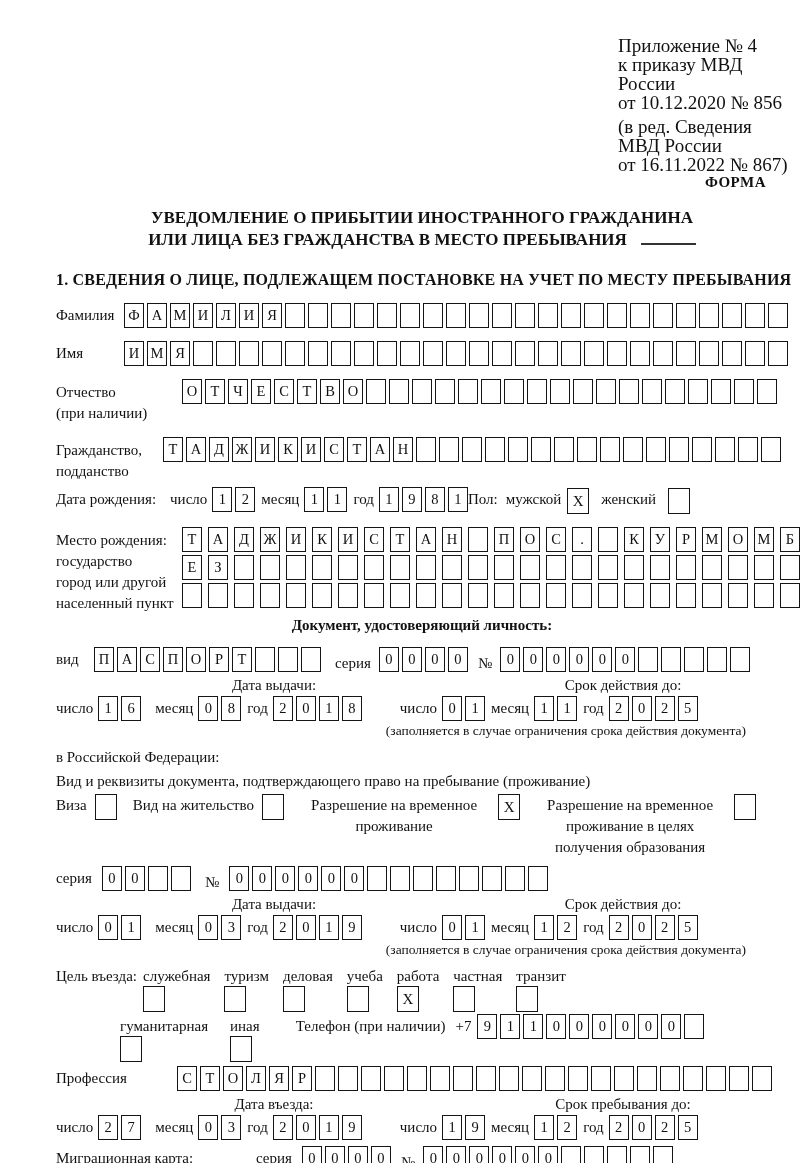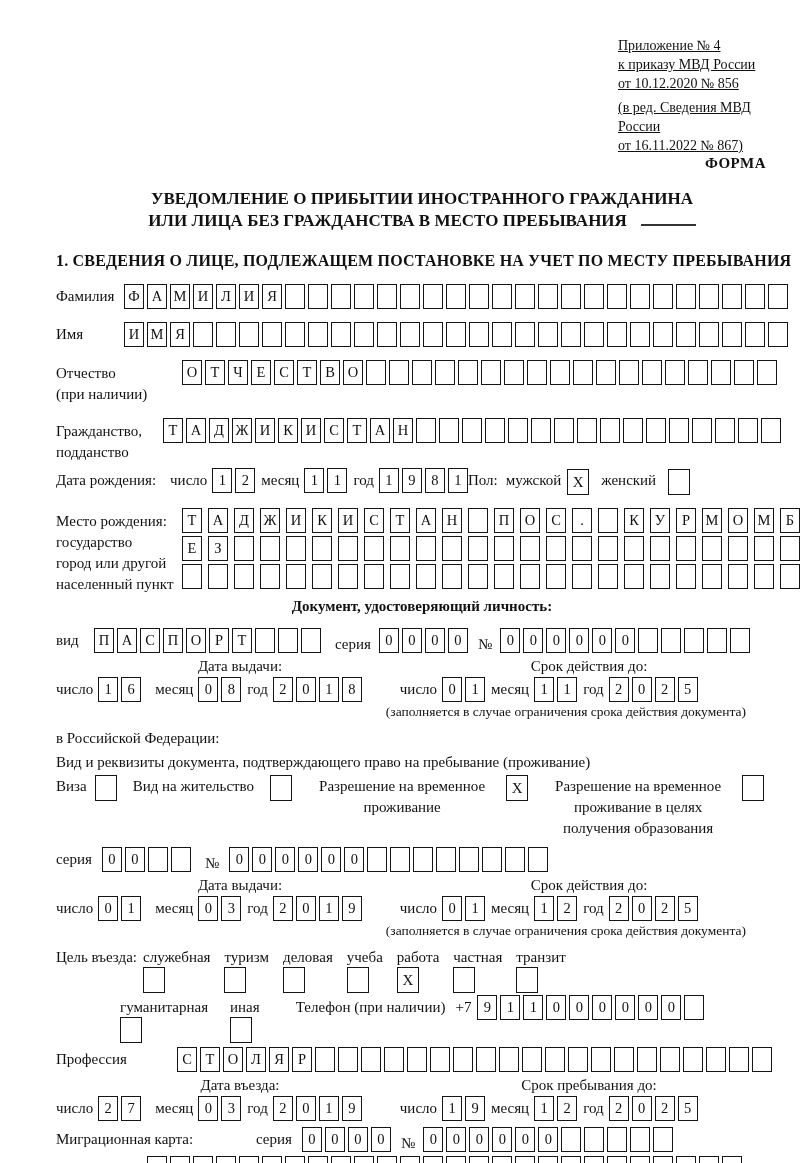--- a/index.html
+++ b/index.html
@@ -1,53 +1,53 @@
 <!DOCTYPE html>
 <html><head>
 <meta charset="utf-8">
 <style>
   html,body{margin:0;padding:0;background:#fff;}
   .page{
     position:relative;width:800px;height:1163px;box-sizing:border-box;
     padding:36px 12px 14px 56px;background:#fff;color:#111;
     font-family:"Liberation Serif","DejaVu Serif",serif;font-size:15px;overflow:hidden;
   }
-  .appendix{margin-left:562px;width:176px;font-size:14px;line-height:19px;text-decoration:underline;}
+  .appendix{margin-left:562px;width:176px;font-size:19px;line-height:19px;}
   .appendix .edfirst{margin-top:5px;}
   .form-label{margin-top:0;text-align:right;padding-right:22px;font-weight:bold;font-size:15px;letter-spacing:.5px;}
   .title{margin-top:16px;text-align:center;font-weight:bold;font-size:17px;line-height:22px;}
   .blankline{display:inline-block;width:55px;border-bottom:2px solid #333;margin-left:14px;}
   .sect{margin-top:20px;font-weight:bold;font-size:16px;white-space:nowrap;letter-spacing:.2px;}
   .row{display:flex;align-items:flex-start;margin-top:13px;}
   .lbl{padding-top:4px;flex:none;}
   .lbl2{flex:none;line-height:21px;padding-top:3px;}
   .w68{width:68px;} .w110{width:107px;} .w126{width:126px;} .w121{width:121px;} .w89{width:89px;}
   .boxes{display:flex;gap:3px;flex:none;}
   .boxes.sp{gap:6px;}
   .cell{width:20px;height:25px;border:1.5px solid #151515;box-sizing:border-box;flex:none;
         display:flex;align-items:center;justify-content:center;font-size:14.5px;background:#fff;}
   .checkbox{width:22px;height:26px;border:1.5px solid #151515;box-sizing:border-box;flex:none;
         display:inline-flex;align-items:center;justify-content:center;font-size:15px;background:#fff;margin-top:1px;}
   .col{display:flex;flex-direction:column;}
   .col .boxes{margin-bottom:3px;}
   .dategroup{display:flex;align-items:center;flex:none;}
   .dlabel{margin:0 5px 0 6px;flex:none;}
   .dlabel.first{margin-left:0;}
-  .heads{margin-top:5px;display:flex;}
+  .heads{margin-top:5px;display:flex;justify-content:flex-end;}
   .heads .h1{width:368px;text-align:center;}
   .heads .h2{width:330px;text-align:center;}
   .daterow{margin-top:2px;display:flex;}
   .daterow .g2{margin-left:38px;}
   .note{font-size:13.5px;text-align:right;padding-right:42px;margin-top:2px;}
   .intro{margin-top:6px;line-height:24px;}
   .optrow{display:flex;align-items:flex-start;margin-top:0;}
   .opt{display:flex;align-items:flex-start;flex:none;}
   .optlabel{padding-top:4px;margin-right:8px;}
   .optlabel.wrap{width:192px;text-align:center;line-height:21px;padding-top:2px;}
-  .gap14{margin-left:14px;} .gap16{margin-left:16px;gap:8px;}
+  .gap14{margin-left:14px;} .gap16{margin-left:16px;}
   .purprow{display:flex;align-items:flex-start;margin-top:6px;}
   .purp{display:flex;align-items:flex-start;margin-right:9px;flex-direction:column;}
   .purp .optlabel{margin-right:5px;}
   .phone-prefix{padding-top:4px;margin:0 6px 0 10px;flex:none;}
   .reps .boxes{margin-bottom:10px;}
 </style>
 </head>
 <body>
 
 <div class="page">

